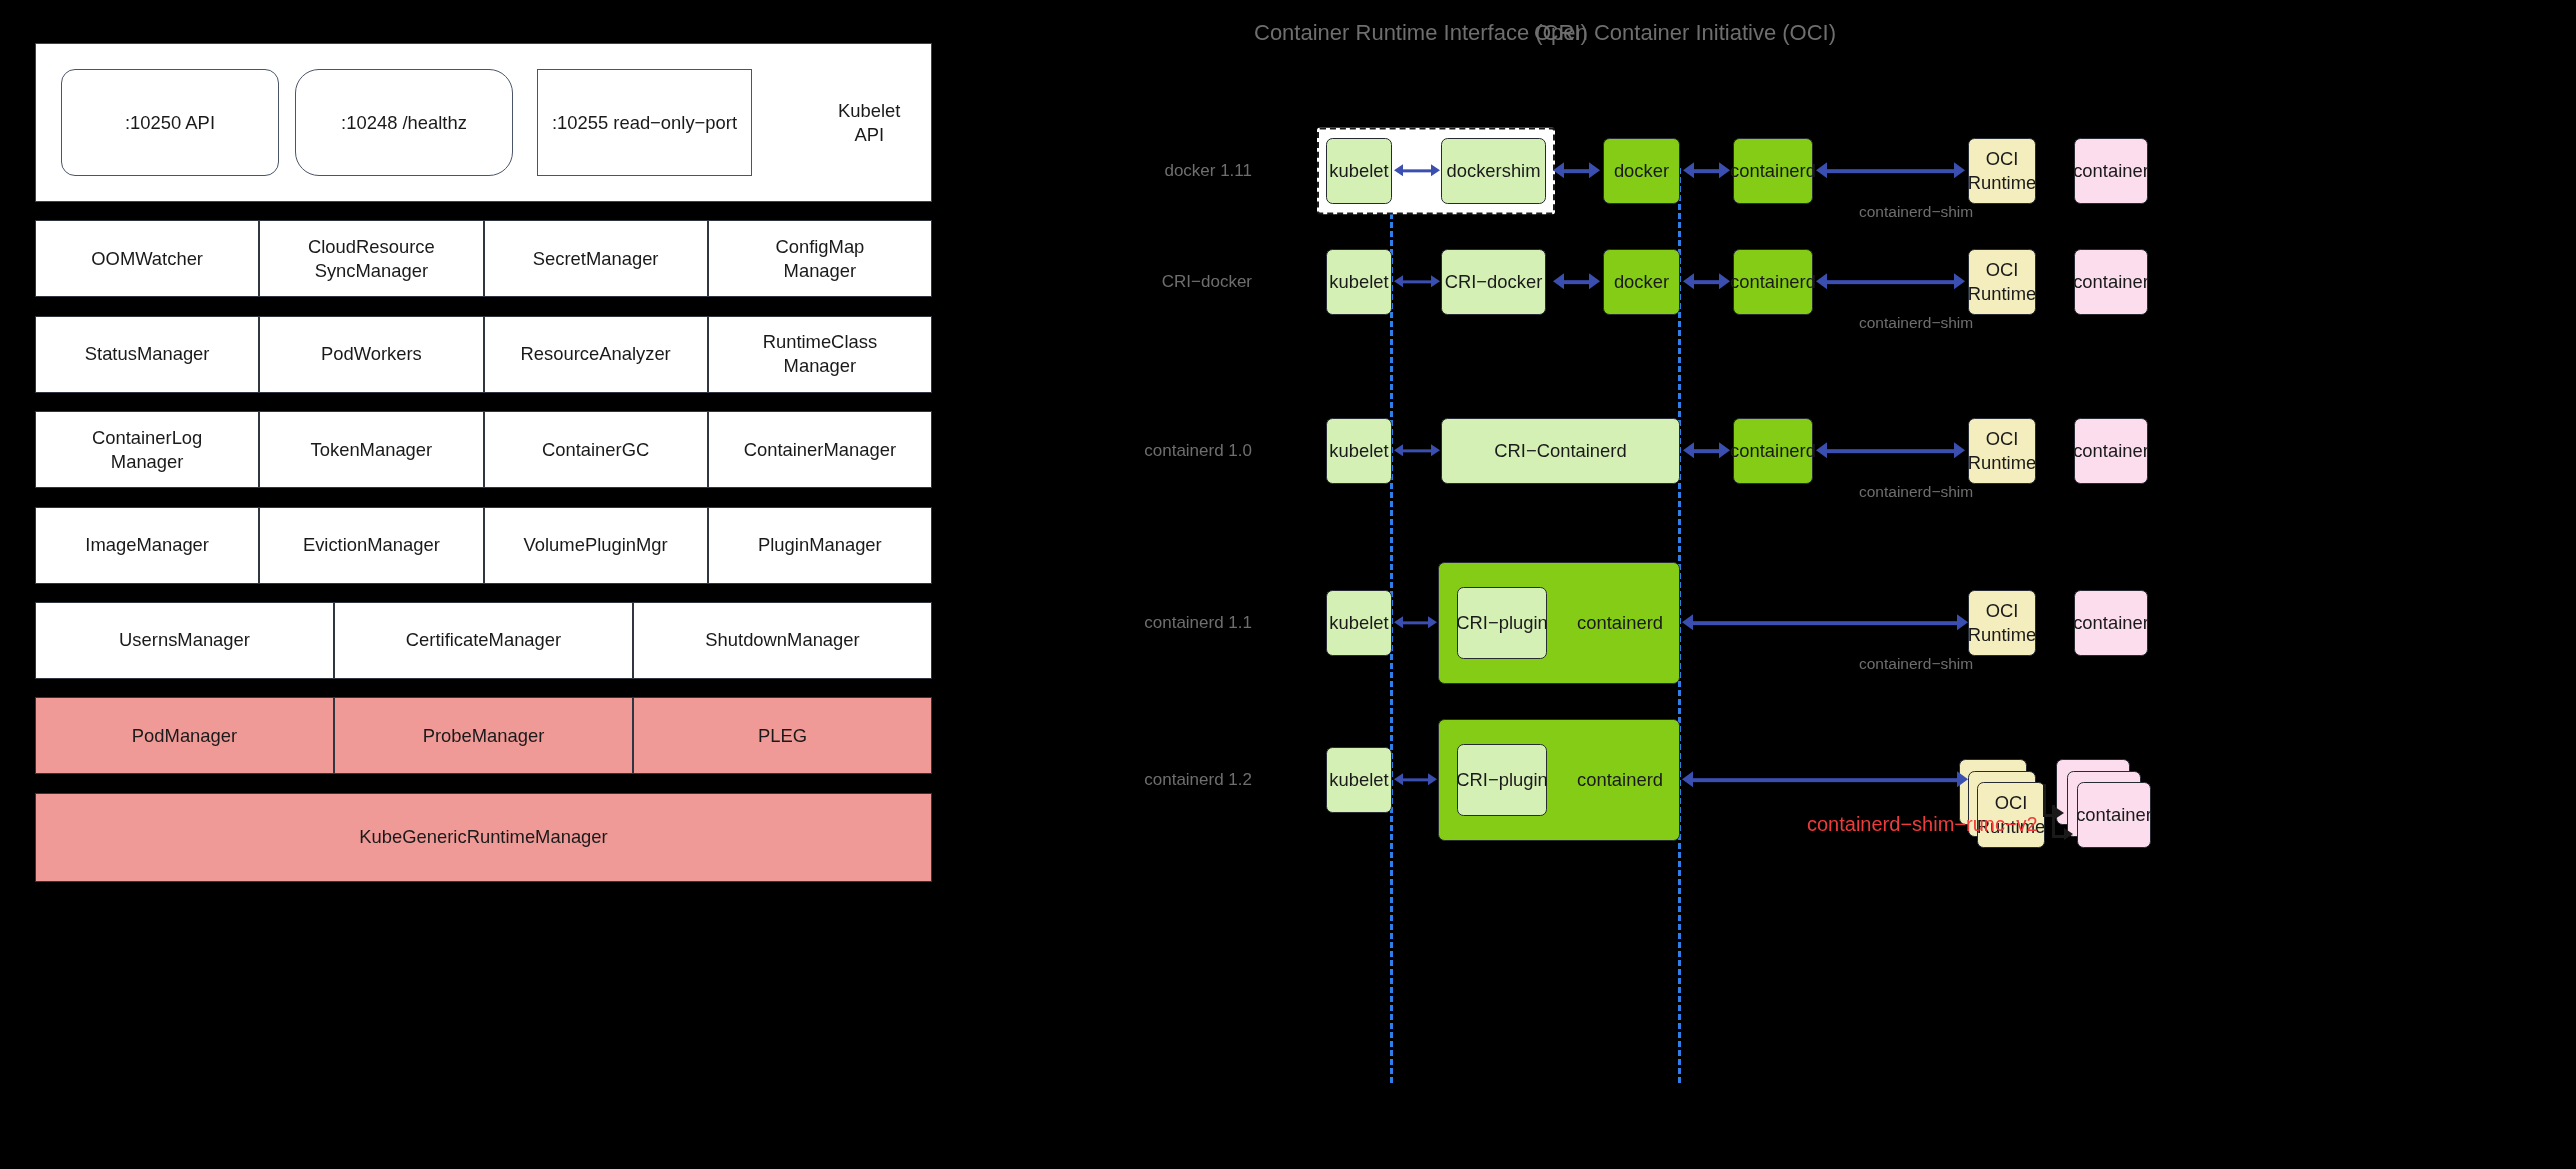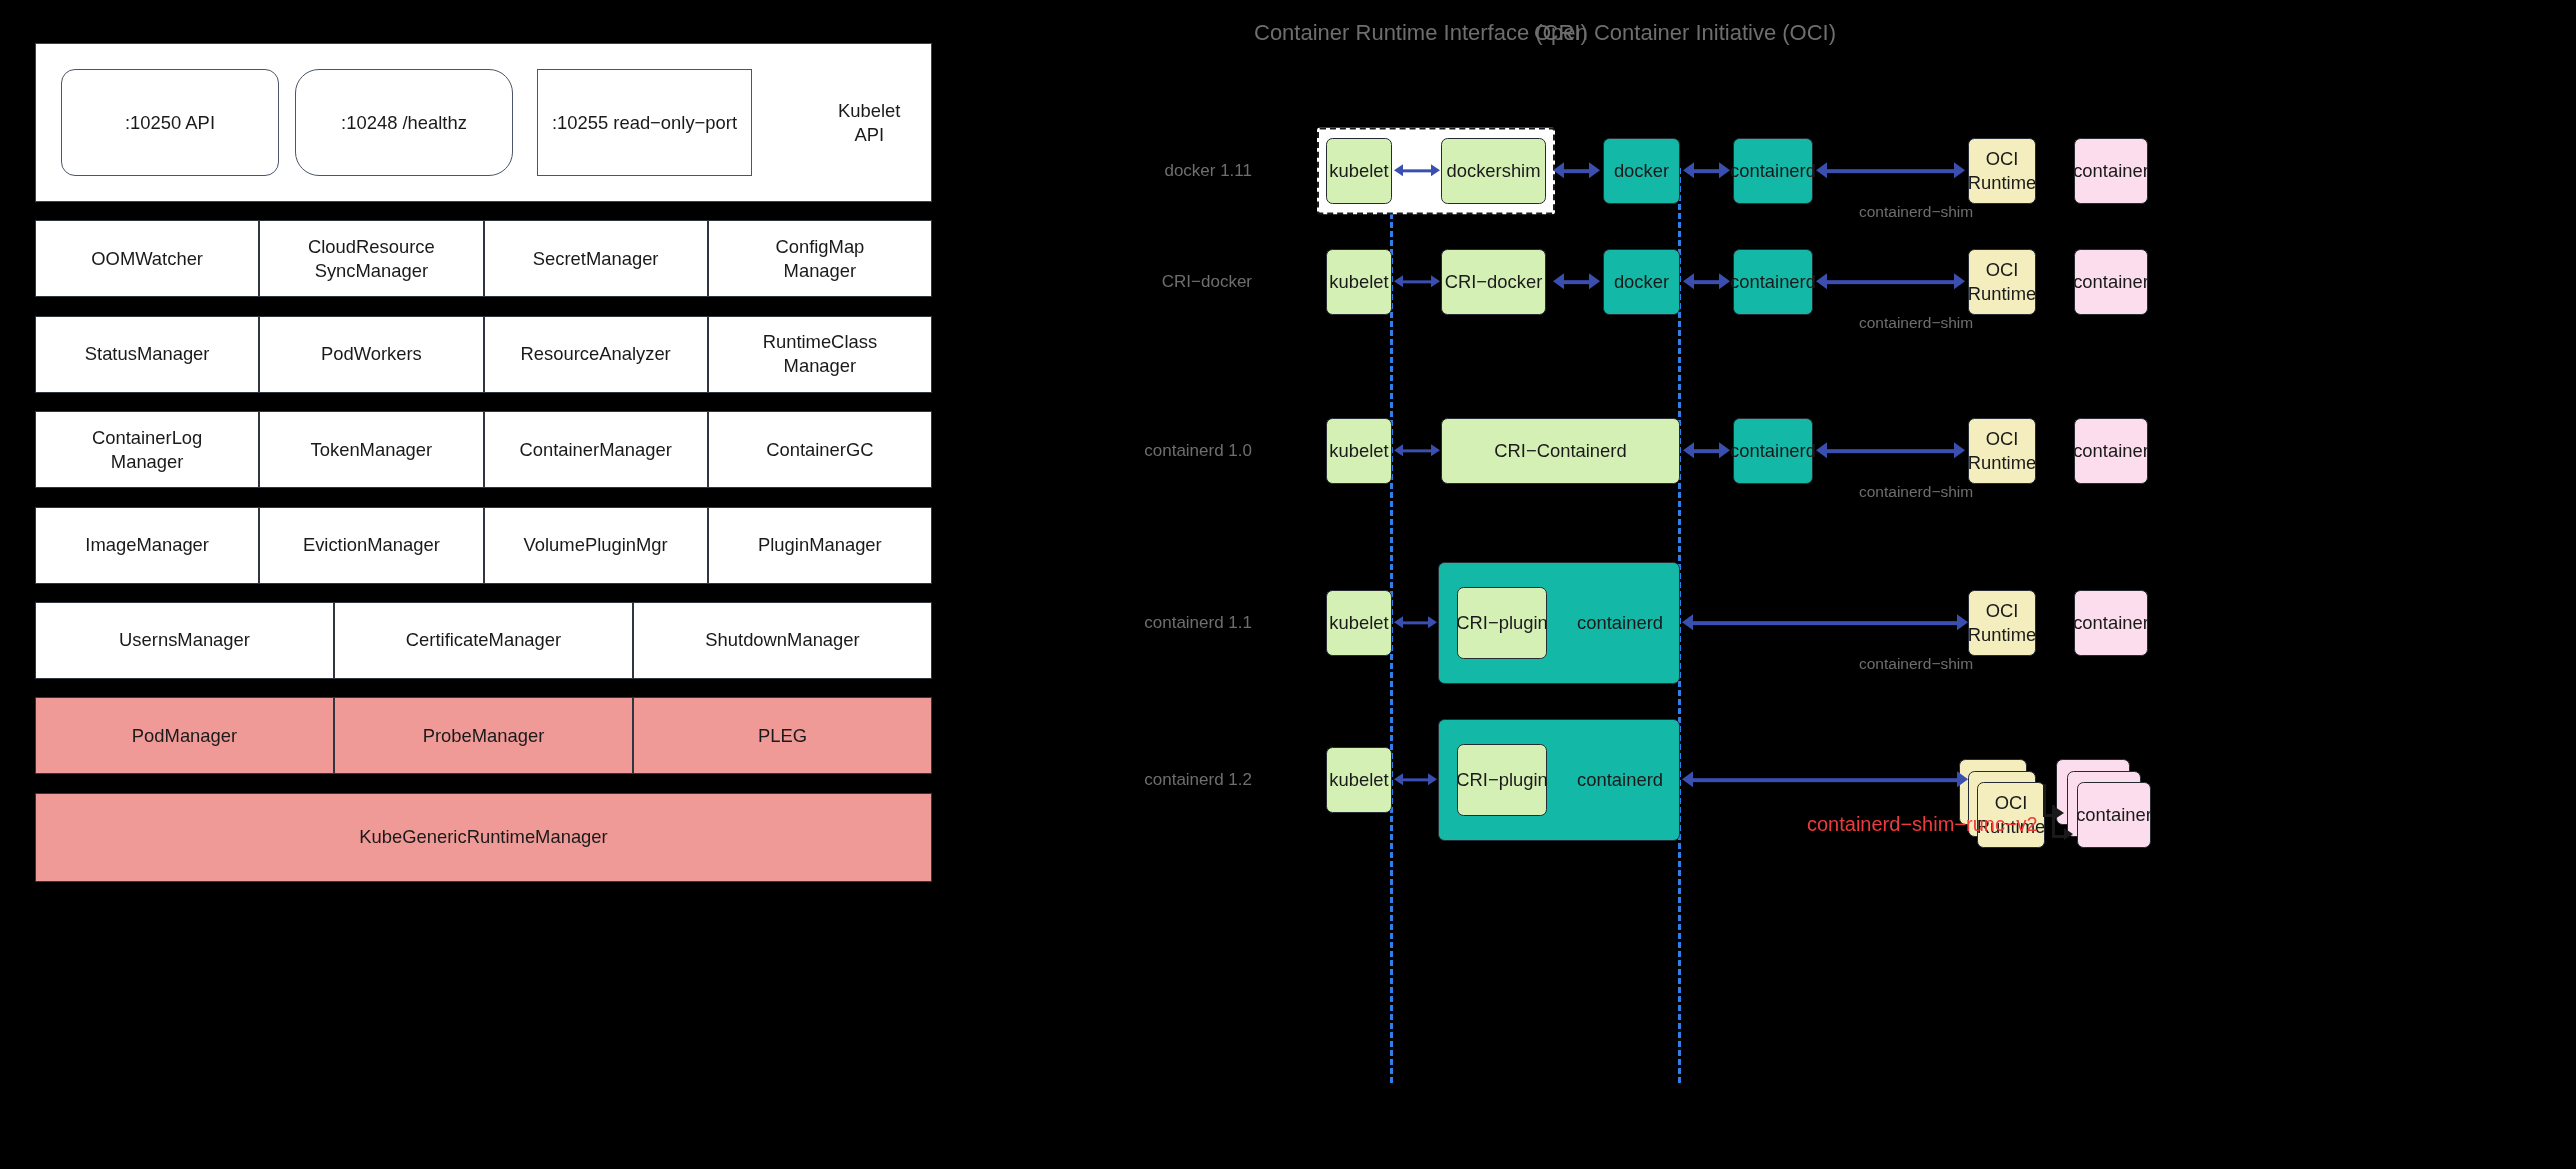--- a/index.html
+++ b/index.html
@@ -69,21 +69,21 @@
   }
 
   .node{
     position:absolute;transform:translateY(-50%);
     border:1.5px solid #262b33;border-radius:6.6px;box-sizing:border-box;
     display:flex;align-items:center;justify-content:center;
     text-align:center;font-size:18.4px;color:#1a1a1a;line-height:1.28;
     z-index:3;
   }
   .node.green{background:#d5f0b5;}
-  .node.blue{background:#14b8a6;}
+  .node.blue{background:#84cc16;}
   .node.yellow{background:#f4eebe;}
   .node.pink{background:#fbdded;}
 
   .dashbox{
     position:absolute;transform:translateY(-50%);
     background:#fff;border:2.2px dashed #1a1a1a;border-radius:3px;
     box-sizing:border-box;z-index:1;
   }
 
   
@@ -154,22 +154,22 @@
   <div class="mgr-row">
     <div class="mgr-box">StatusManager</div>
     <div class="mgr-box">PodWorkers</div>
     <div class="mgr-box">ResourceAnalyzer</div>
     <div class="mgr-box">RuntimeClass<br>Manager</div>
   </div>
 
   <div class="mgr-row">
     <div class="mgr-box">ContainerLog<br>Manager</div>
     <div class="mgr-box">TokenManager</div>
+    <div class="mgr-box">ContainerGC</div>
     <div class="mgr-box">ContainerManager</div>
-    <div class="mgr-box">ContainerGC</div>
   </div>
 
   <div class="mgr-row">
     <div class="mgr-box">ImageManager</div>
     <div class="mgr-box">EvictionManager</div>
     <div class="mgr-box">VolumePluginMgr</div>
     <div class="mgr-box">PluginManager</div>
   </div>
 
   <div class="mgr-row">

